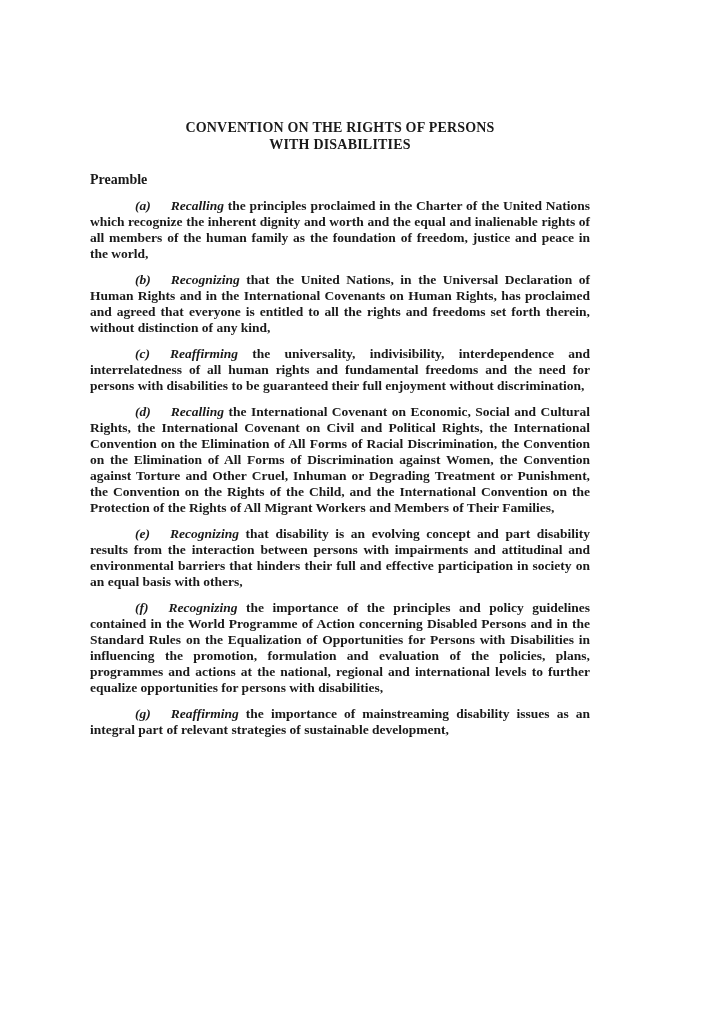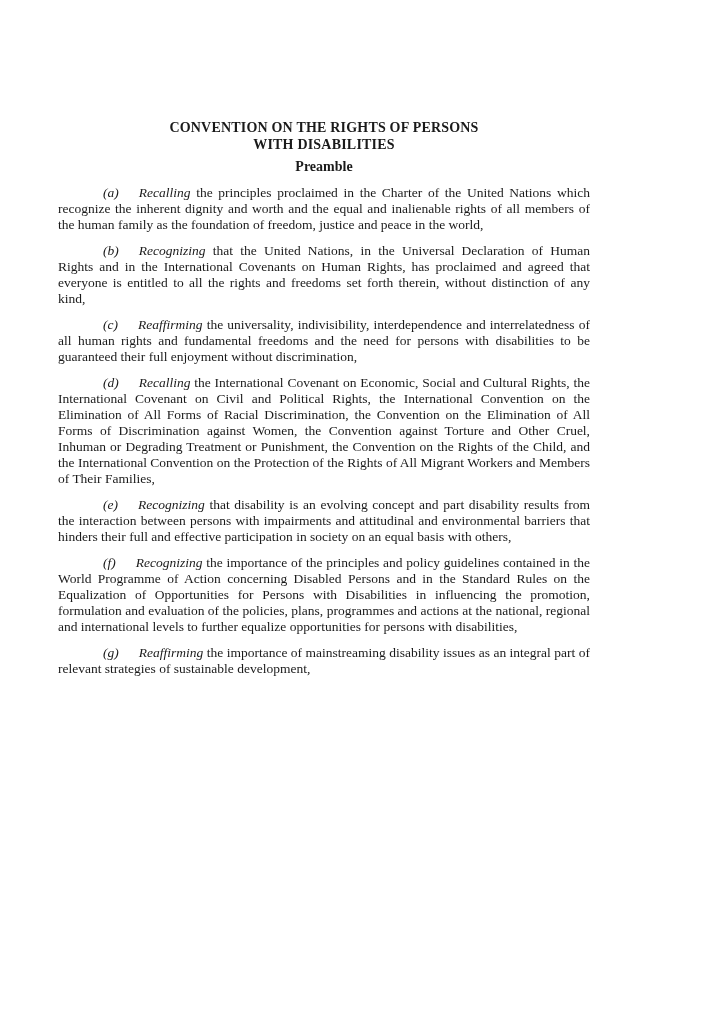--- a/index.html
+++ b/index.html
@@ -6,53 +6,53 @@
     margin: 0;
     padding: 0;
     background: #ffffff;
   }
   .page {
     position: relative;
     width: 723px;
     height: 1024px;
     box-sizing: border-box;
     background: #ffffff;
-    padding: 119px 133px 0 58px;
+    padding: 119px 133px 0 90px;
     font-family: "Liberation Serif", "DejaVu Serif", serif;
     color: #1a1a1a;
     overflow: hidden;
   }
   .doc-title {
     text-align: center;
     font-weight: bold;
     font-size: 14px;
     line-height: 17px;
     letter-spacing: 0.2px;
   }
   .section-heading {
-    text-align: center;
     font-weight: bold;
     font-size: 14px;
     line-height: 17px;
-    margin-top: 5px;
+    margin-top: 18px;
   }
   .intro-line {
     font-style: italic;
     font-size: 13.5px;
     line-height: 16px;
     text-indent: 45px;
     margin-top: 11px;
     margin-bottom: 4px;
   }
   .para {
     font-size: 13.5px;
     line-height: 16px;
     text-align: justify;
     text-indent: 45px;
     margin: 10px 0 0 0;
+    font-weight: bold;
   }
   .para .marker {
     font-style: italic;
   }
   .para .tab {
     display: inline-block;
     width: 20px;
   }
   .para .lead {
     font-style: italic;

